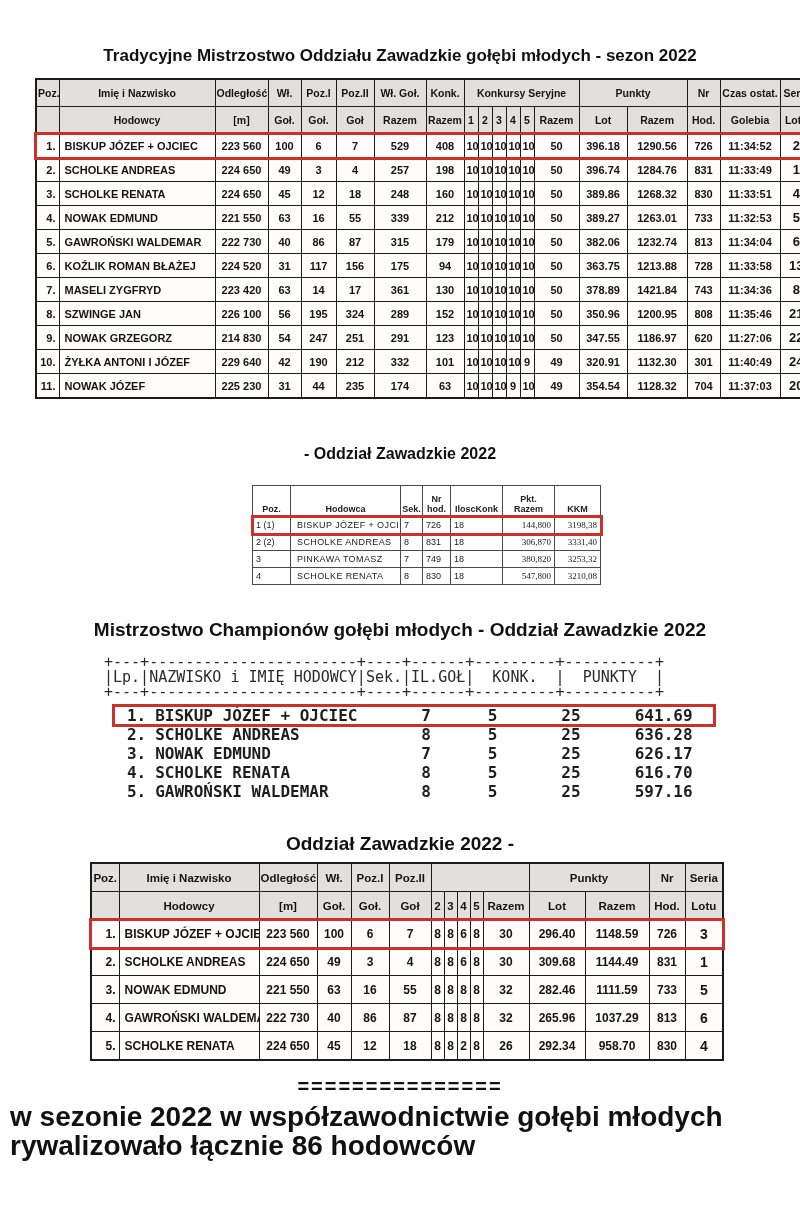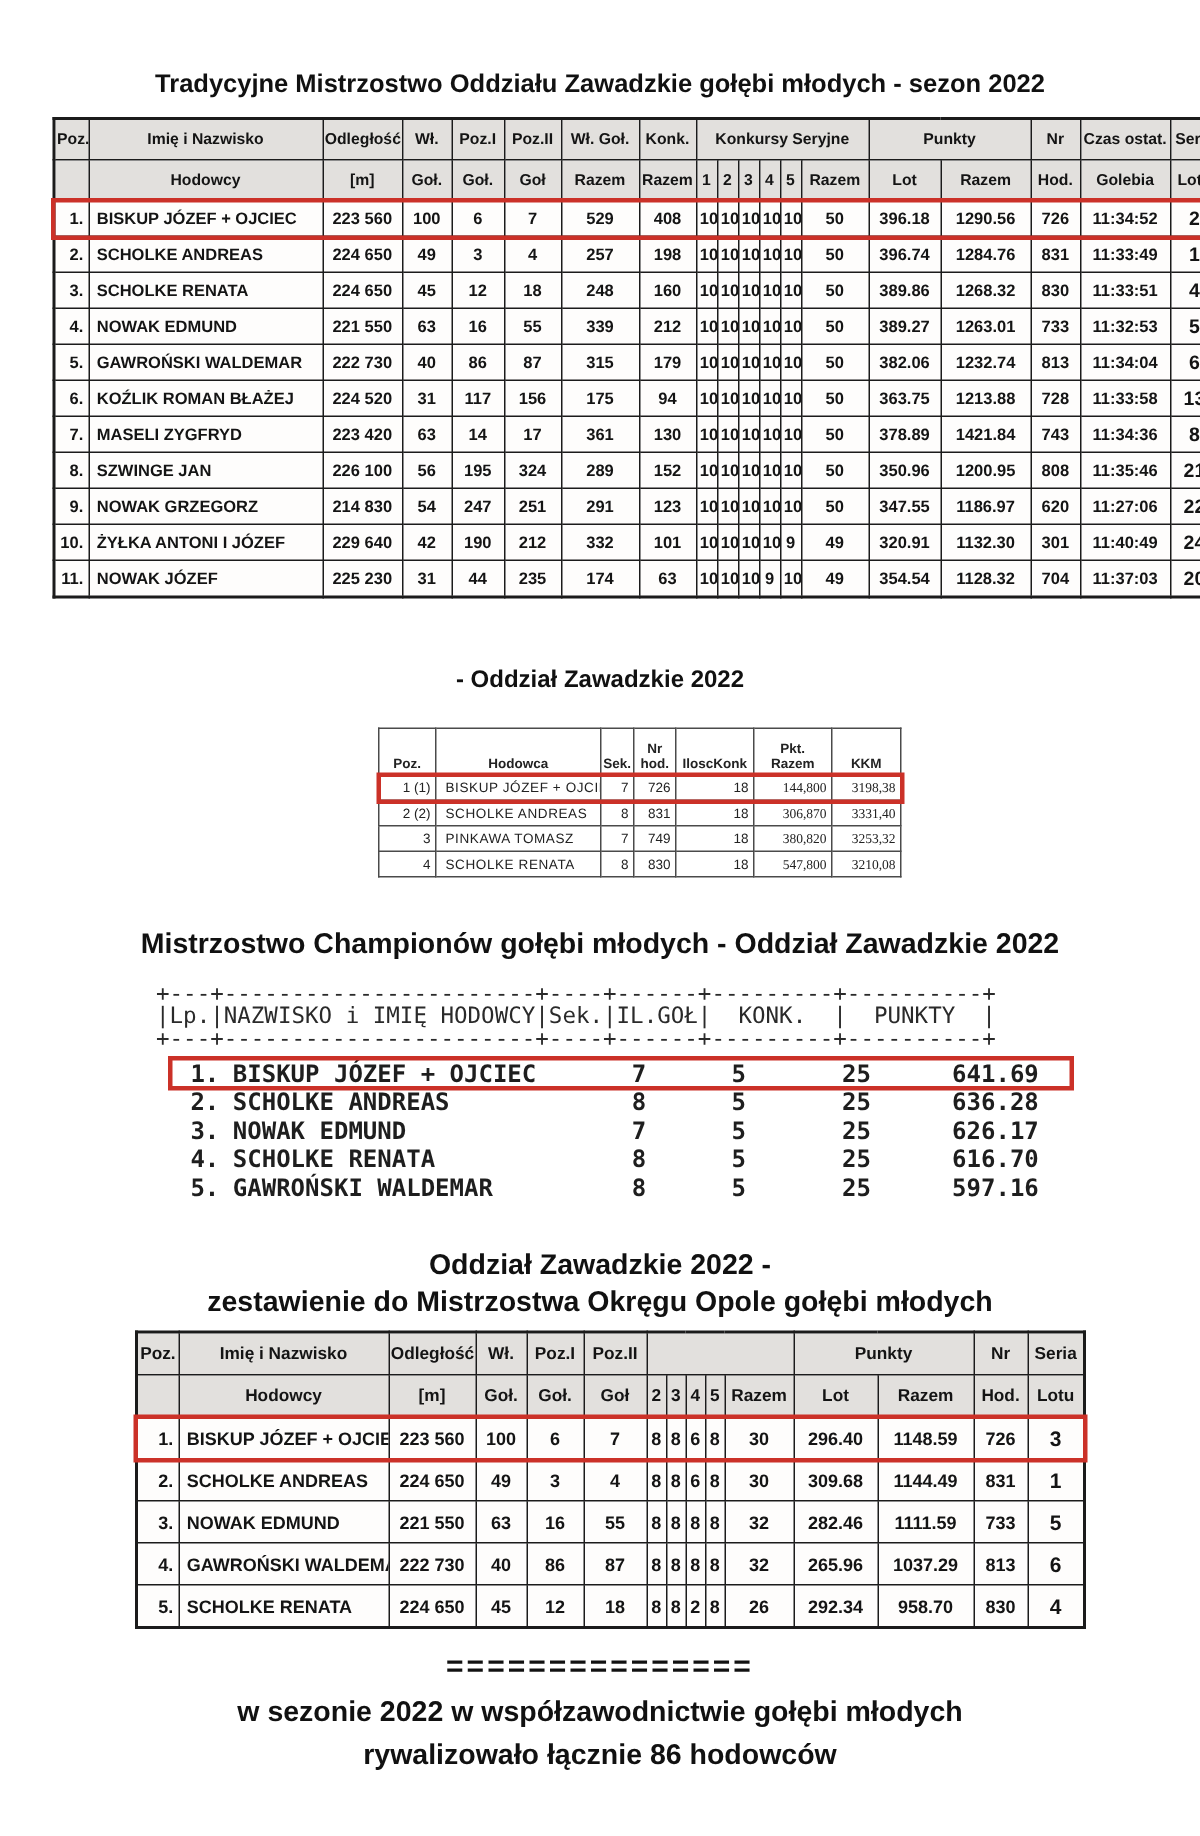--- a/index.html
+++ b/index.html
@@ -21,21 +21,21 @@
   #t1 td:first-child{text-align:right;padding-right:3px;}
   #t1 td:nth-child(2){text-align:left;padding-left:5px;}
   #t1 td:last-child{font-size:13px;font-weight:800;}
   #t1 tbody tr:first-child,#t2 tbody tr:first-child,
   #t3 tbody tr:first-child,#t4 tbody tr:first-child{outline:3px solid #cb3128;outline-offset:-1px;}
 
   
   #t2{margin:20px 0 0 252px;width:348px;border:1px solid #3c3c3c;color:#222;}
   #t2 th,#t2 td{border:1px solid #4a4a4a;overflow:hidden;white-space:nowrap;}
   #t2 th{font-size:9px;font-weight:bold;vertical-align:bottom;padding:2px 1px;height:26px;}
-  #t2 td{font-size:9px;height:16px;padding:0 3px;text-align:right;}
+  #t2 td{font-size:9px;height:16px;padding:0 3px;text-align:left;}
   #t2 td:nth-child(2){text-align:left;padding-left:6px;letter-spacing:.4px;}
   #t2 td:nth-child(6),#t2 td:nth-child(7){text-align:right;font-family:Liberation Serif, serif;}
   .arrow{color:#c00000;font-weight:bold;}
 
   
   .ascii{margin:14px 0 0 104px;font-family:"DejaVu Sans Mono","Liberation Mono",monospace;
          font-size:15px;line-height:15px;color:#2a2a2a;}
   .ascii pre{margin:0;font:inherit;}
   #t3{margin:6px 0 0 114px;width:600px;font-family:"DejaVu Sans Mono","Liberation Mono",monospace;color:#1e1e1e;}
   #t3 td{font-size:16px;font-weight:600;height:19px;padding:0;text-align:center;white-space:nowrap;overflow:hidden;}
@@ -46,21 +46,21 @@
   #t4{margin:6px 0 0 90px;width:608px;border:2px solid #1b1b1b;}
   #t4 th,#t4 td{border:1px solid #1b1b1b;overflow:hidden;white-space:nowrap;}
   #t4 th{background:#e2e0dd;font-size:11.5px;font-weight:bold;height:27px;padding:0 1px;}
   #t4 td{font-size:12px;font-weight:bold;height:27px;padding:0 2px;text-align:center;background:#fefdfc;}
   #t4 td:first-child{text-align:right;padding-right:3px;}
   #t4 td:nth-child(2){text-align:left;padding-left:5px;}
   #t4 td:last-child{font-size:14px;font-weight:800;}
 
   
   #sep{margin:14px 0 0 0;text-align:center;font-size:20px;font-weight:800;letter-spacing:2px;color:#111;}
-  .footer-line{margin:0 10px;text-align:center;font-size:19px;font-weight:bold;line-height:29px;color:#111;}
+  .footer-line{margin:0 10px;text-align:left;font-size:28px;font-weight:bold;line-height:29px;color:#111;}
   #footer{margin-top:4px;}
 </style>
 </head>
 <body>
 
 <div class="title" id="t1-title">Tradycyjne Mistrzostwo Oddziału Zawadzkie gołębi młodych - sezon 2022</div>
 
 <table id="t1">
   <colgroup>
     <col style="width:23px">
@@ -483,21 +483,20 @@
         <td>8</td>
         <td>5</td>
         <td>25</td>
         <td>597.16</td>
       </tr>
     </tbody>
 </table>
 
 <div class="title" id="t4-title">
   <div>Oddział Zawadzkie 2022 -</div>
-  <div>zestawienie do Mistrzostwa Okręgu Opole gołębi młodych</div>
 </div>
 
 <table id="t4">
   <colgroup>
     <col style="width:28px">
       <col style="width:140px">
       <col style="width:58px">
       <col style="width:34px">
     <col style="width:38px">
       <col style="width:42px">

